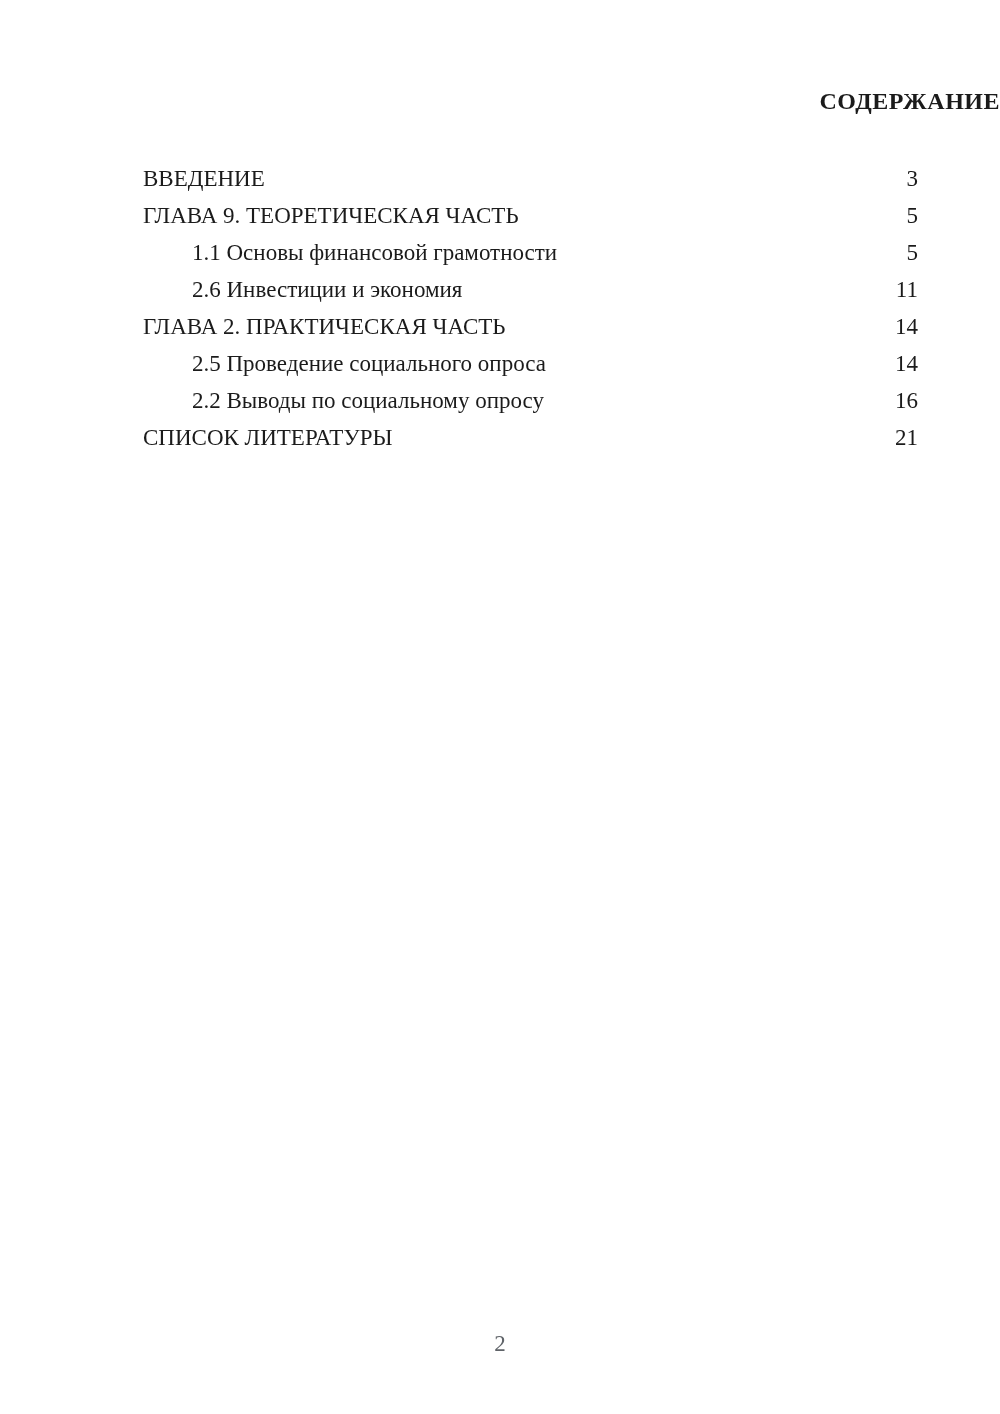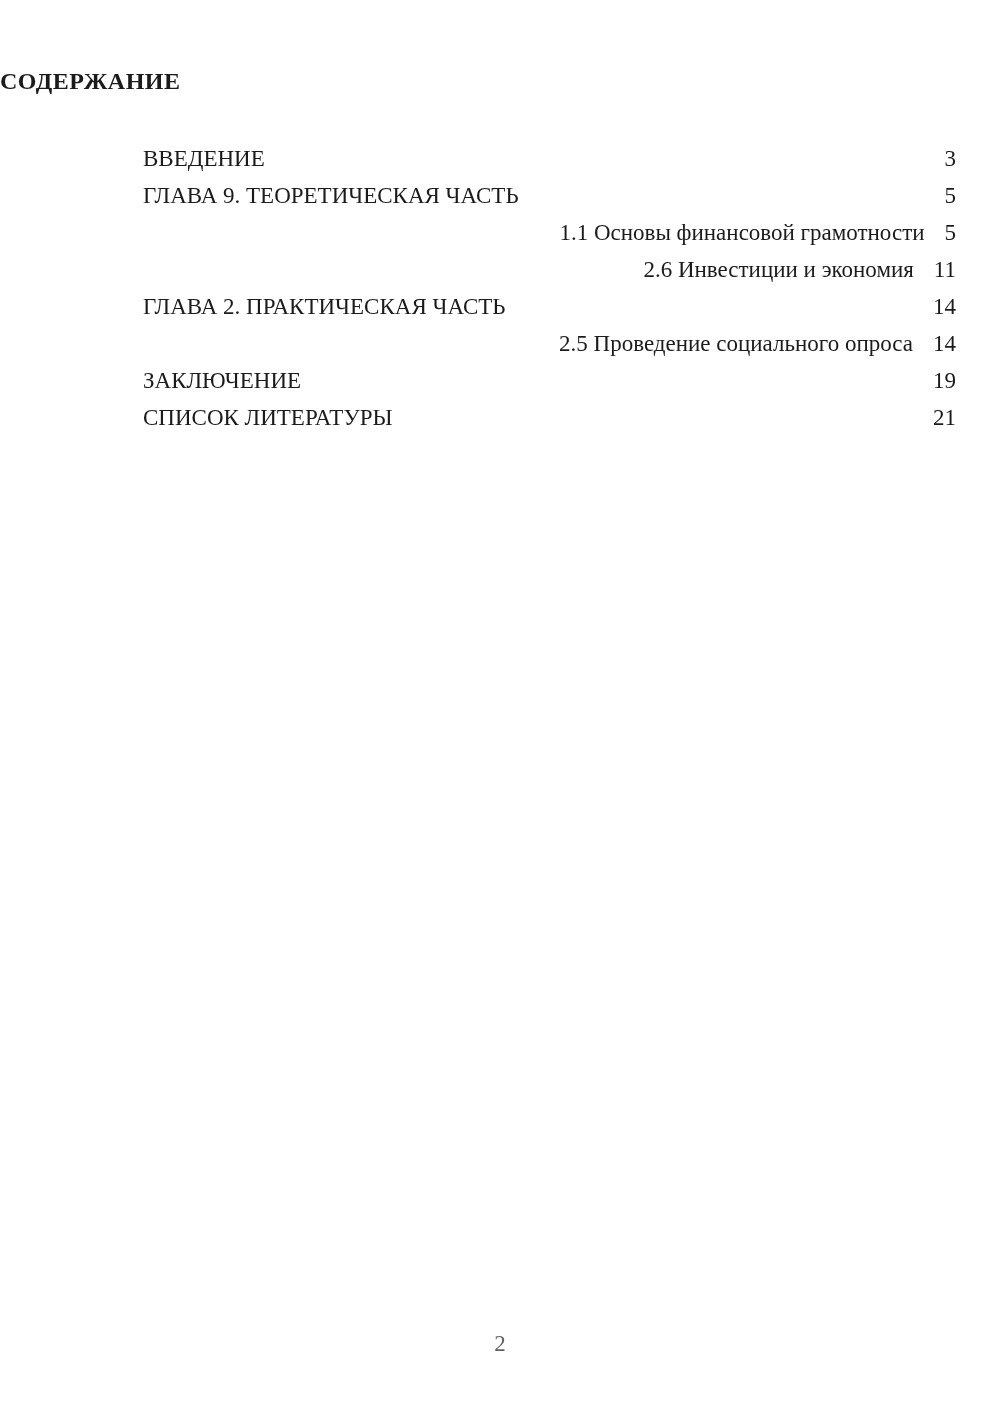--- a/index.html
+++ b/index.html
@@ -13,41 +13,40 @@
     height: 1414px;
     margin: 0 auto;
     background: #ffffff;
     font-family: "Liberation Serif", "DejaVu Serif", serif;
     color: #1b1b1b;
     overflow: hidden;
     box-sizing: border-box;
   }
   .doc-title {
     margin: 0;
-    padding-top: 68px;
-    text-align: left;
+    padding-top: 88px;
+    text-align: right;
     font-size: 24px;
     font-weight: bold;
     letter-spacing: 0.5px;
     line-height: 1.15;
   }
   .toc {
-    margin: 44px 44px 0 143px;
+    margin: 44px 82px 0 143px;
   }
   .toc-row {
     display: flex;
     justify-content: space-between;
     align-items: baseline;
     font-size: 23px;
     line-height: 37px;
     white-space: nowrap;
   }
   .toc-row.level-1 .toc-label {
     padding-left: 49px;
-    text-align: right;
   }
   .toc-label {
     flex: 1 1 auto;
     overflow: hidden;
   }
   .toc-page {
     flex: 0 0 auto;
     text-align: right;
     padding-left: 20px;
   }
@@ -86,23 +85,23 @@
         <span class="toc-page">11</span>
       </div>
       <div class="toc-row level-0">
         <span class="toc-label">ГЛАВА 2. ПРАКТИЧЕСКАЯ ЧАСТЬ</span>
         <span class="toc-page">14</span>
       </div>
       <div class="toc-row level-1">
         <span class="toc-label">2.5 Проведение социального опроса</span>
         <span class="toc-page">14</span>
       </div>
-      <div class="toc-row level-0">
-        <span class="toc-label">ЗАКЛЮЧЕНИЕ</span>
-        <span class="toc-page">19</span>
+      <div class="toc-row level-1">
+        <span class="toc-label">2.2 Выводы по социальному опросу</span>
+        <span class="toc-page">16</span>
       </div>
       <div class="toc-row level-0">
         <span class="toc-label">СПИСОК ЛИТЕРАТУРЫ</span>
         <span class="toc-page">21</span>
       </div>
     </div>
 
   <div class="footer-pagenum">2</div>
 
 </div>

